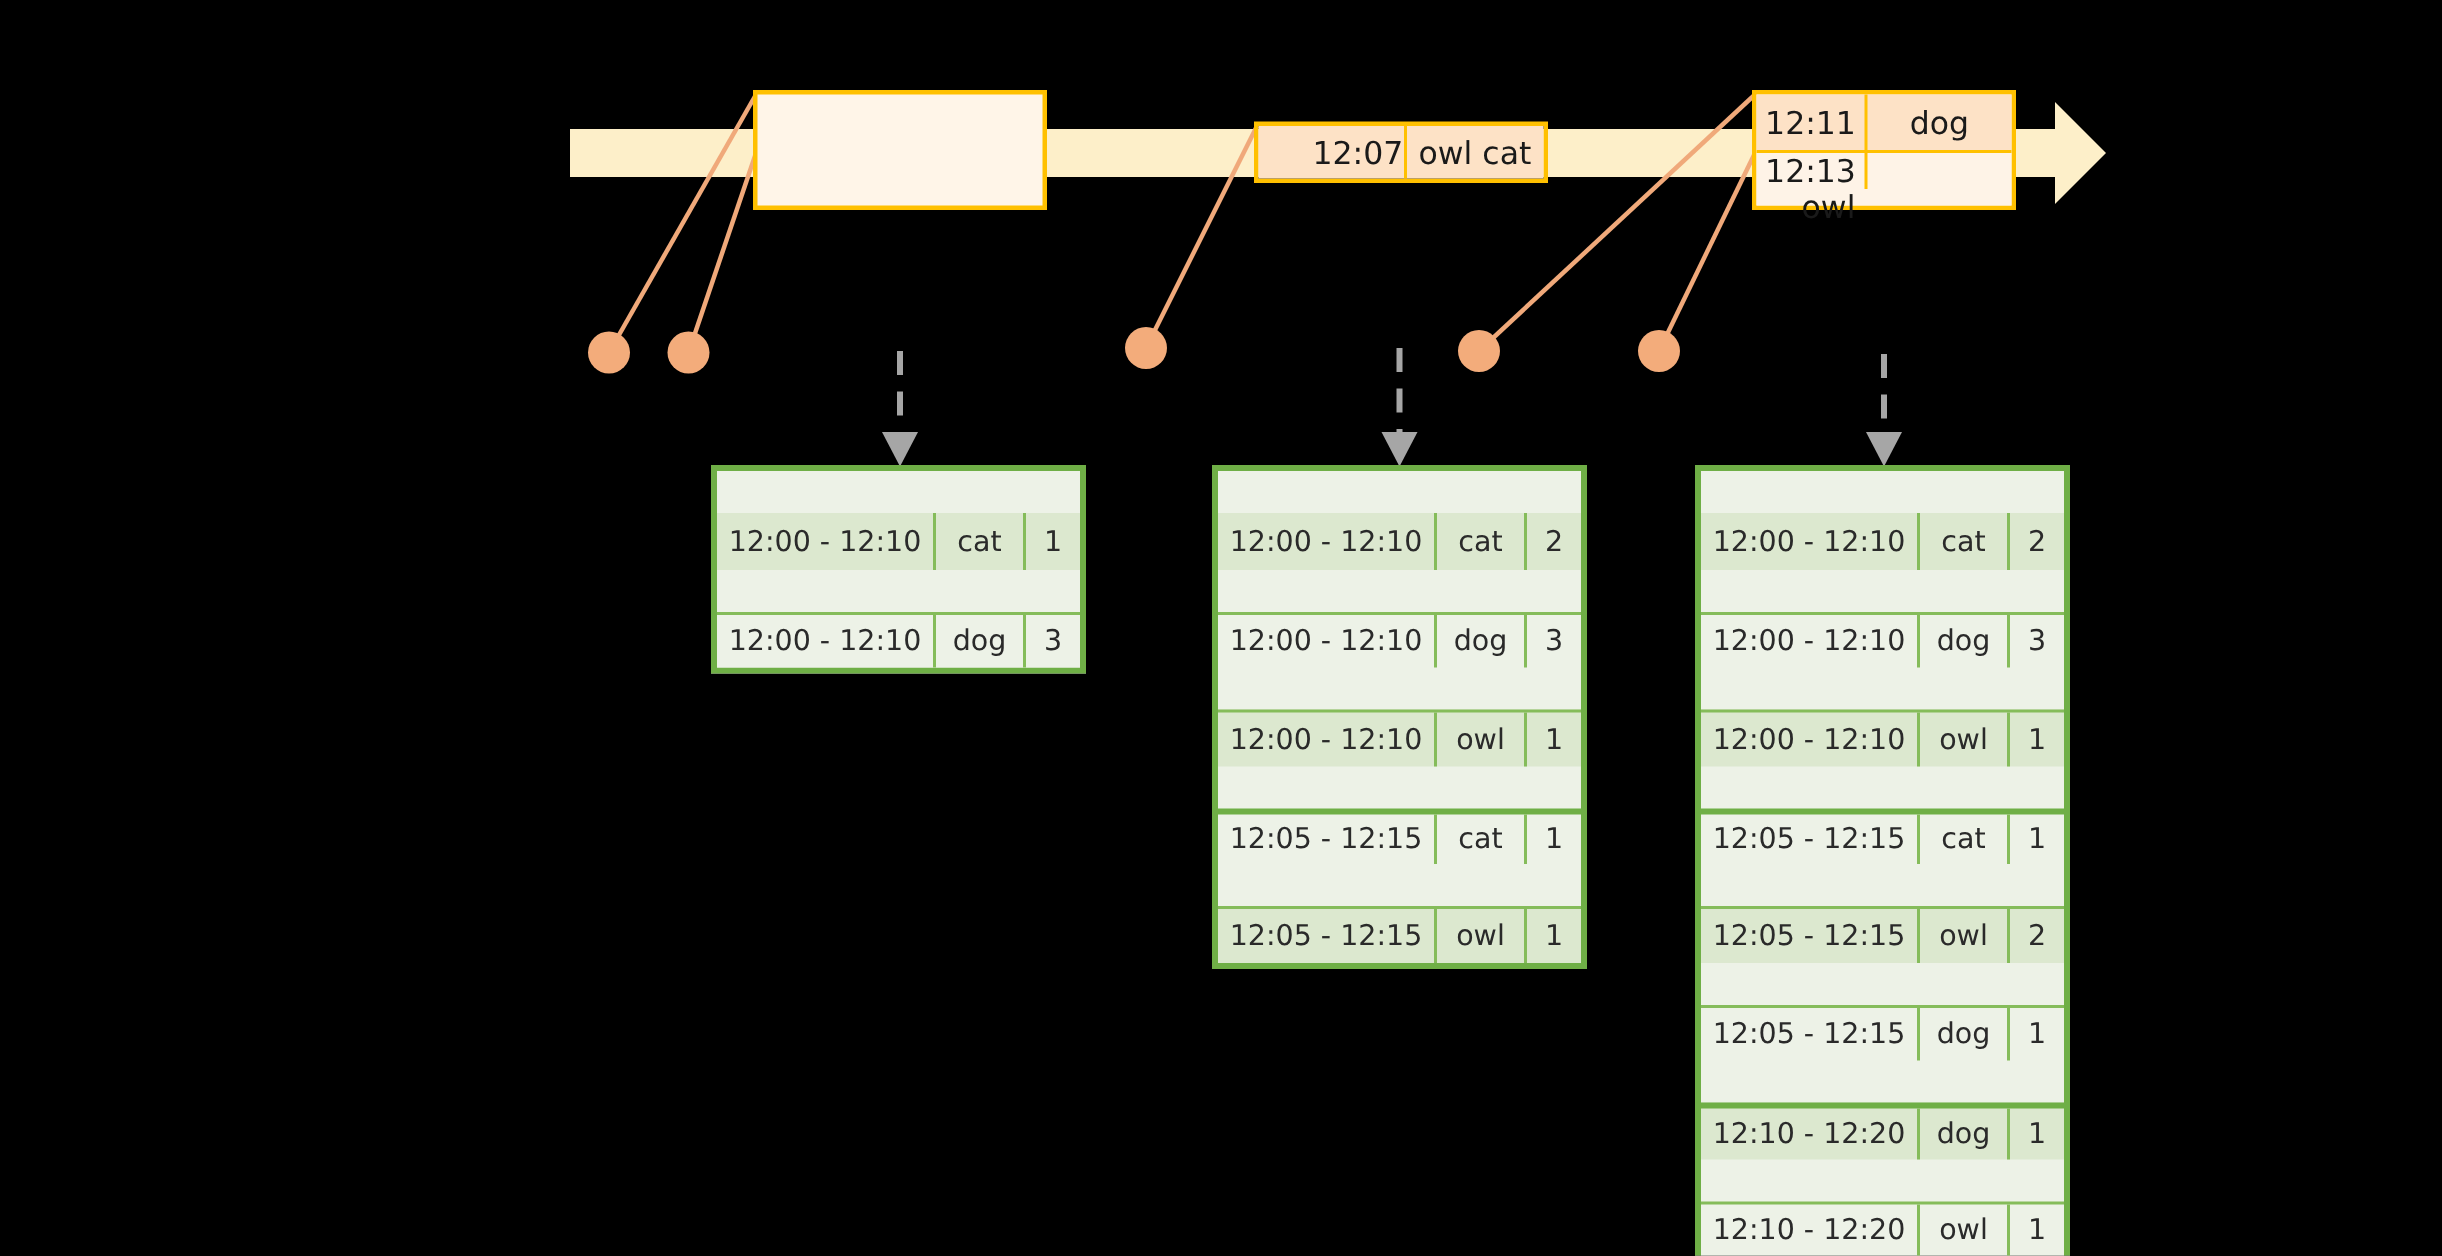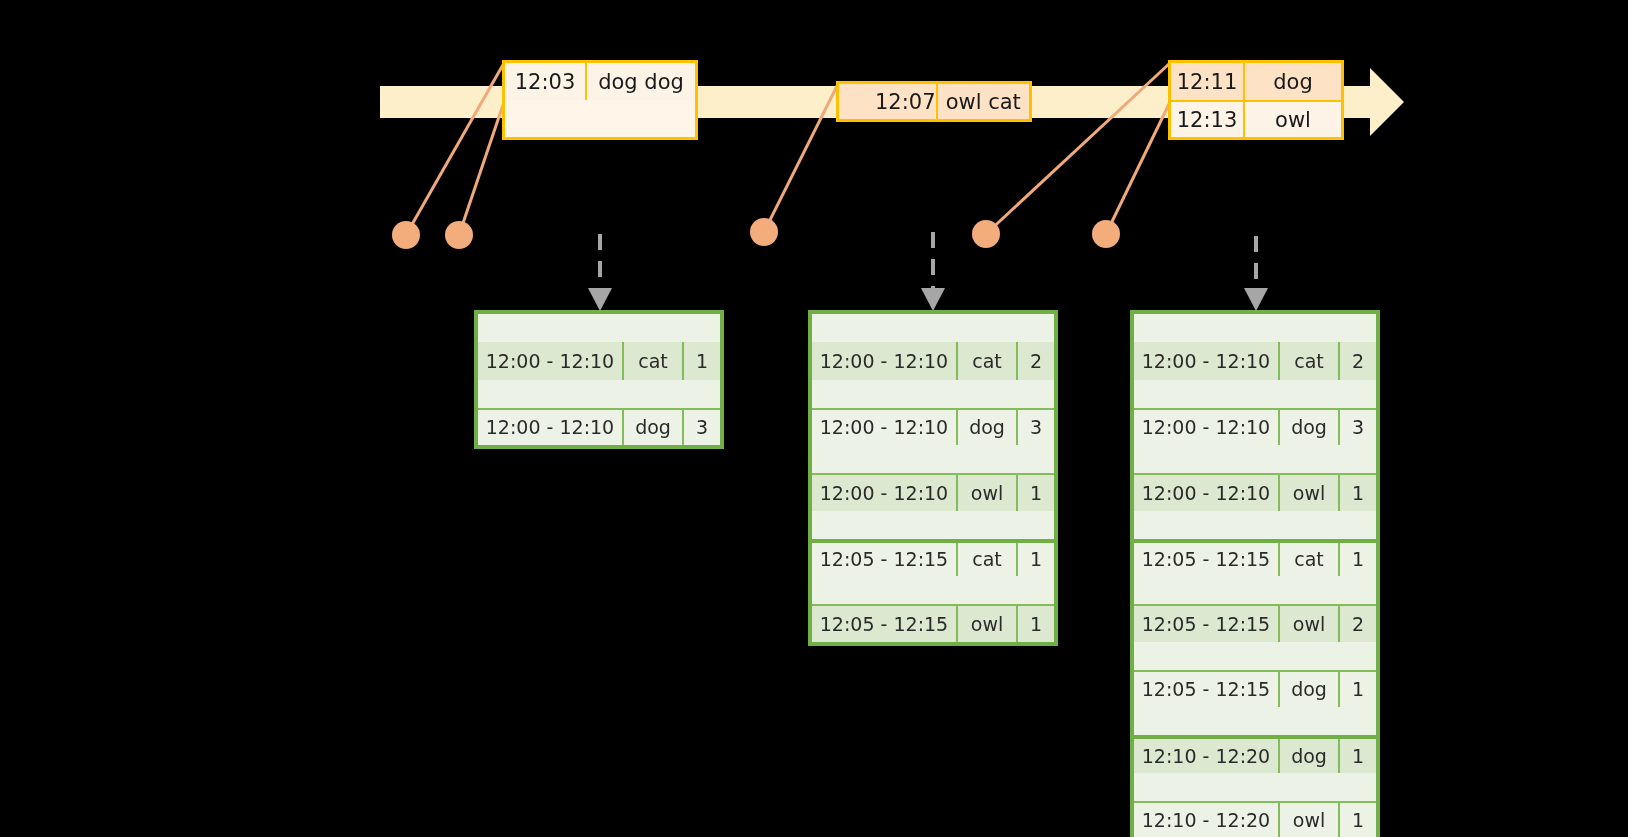--- a/index.html
+++ b/index.html
@@ -79,39 +79,35 @@
       <line x1="1256" y1="236" x2="1256" y2="290"></line>
     </g>
     <g fill="#A6A6A6">
       <polygon points="588,288 612,288 600,311"></polygon>
       <polygon points="921,288 945,288 933,311"></polygon>
       <polygon points="1244,288 1268,288 1256,311"></polygon>
     </g>
   </svg>
 
   <div class="ev-group" style="left:502px;top:60px;width:196px;height:80px;z-index:4;">
-    <div class="ev-row plain" style="height:37px;">
-      <div class="ev-time" style="width:82px;">12:03</div>
-      <div class="ev-words" style="width:108px;">dog dog</div>
-    </div>
   </div>
 
   <div class="ev-group" style="left:836px;top:81px;width:196px;height:41px;z-index:4;">
     <div class="ev-row shade" style="height:35px;">
       <div class="ev-time" style="width:82px;margin-left:36px;">12:07</div>
       <div class="ev-words" style="width:126px;">owl cat</div>
     </div>
   </div>
 
   <div class="ev-group" style="left:1168px;top:60px;width:176px;height:80px;z-index:4;">
     <div class="ev-row shade" style="height:37px;">
       <div class="ev-time" style="width:74px;">12:11</div>
       <div class="ev-words" style="width:96px;">dog</div>
     </div>
-    <div class="ev-row plain" style="height:37px;">
+    <div class="ev-row plain" style="height:37px;flex-direction:column;">
       <div class="ev-time" style="width:74px;">12:13</div>
       <div class="ev-words" style="width:96px;">owl</div>
     </div>
   </div>
 
   <div class="gtable" id="tbl1" style="left:474px;top:310px;width:250px;z-index:5;">
       <div class="grow g-a">
         <div class="gc-range" style="width: 146px;">12:00 - 12:10</div>
         <div class="gc-word" style="width: 60px;">cat</div>
         <div class="gc-count" style="width: 36px;">1</div>

